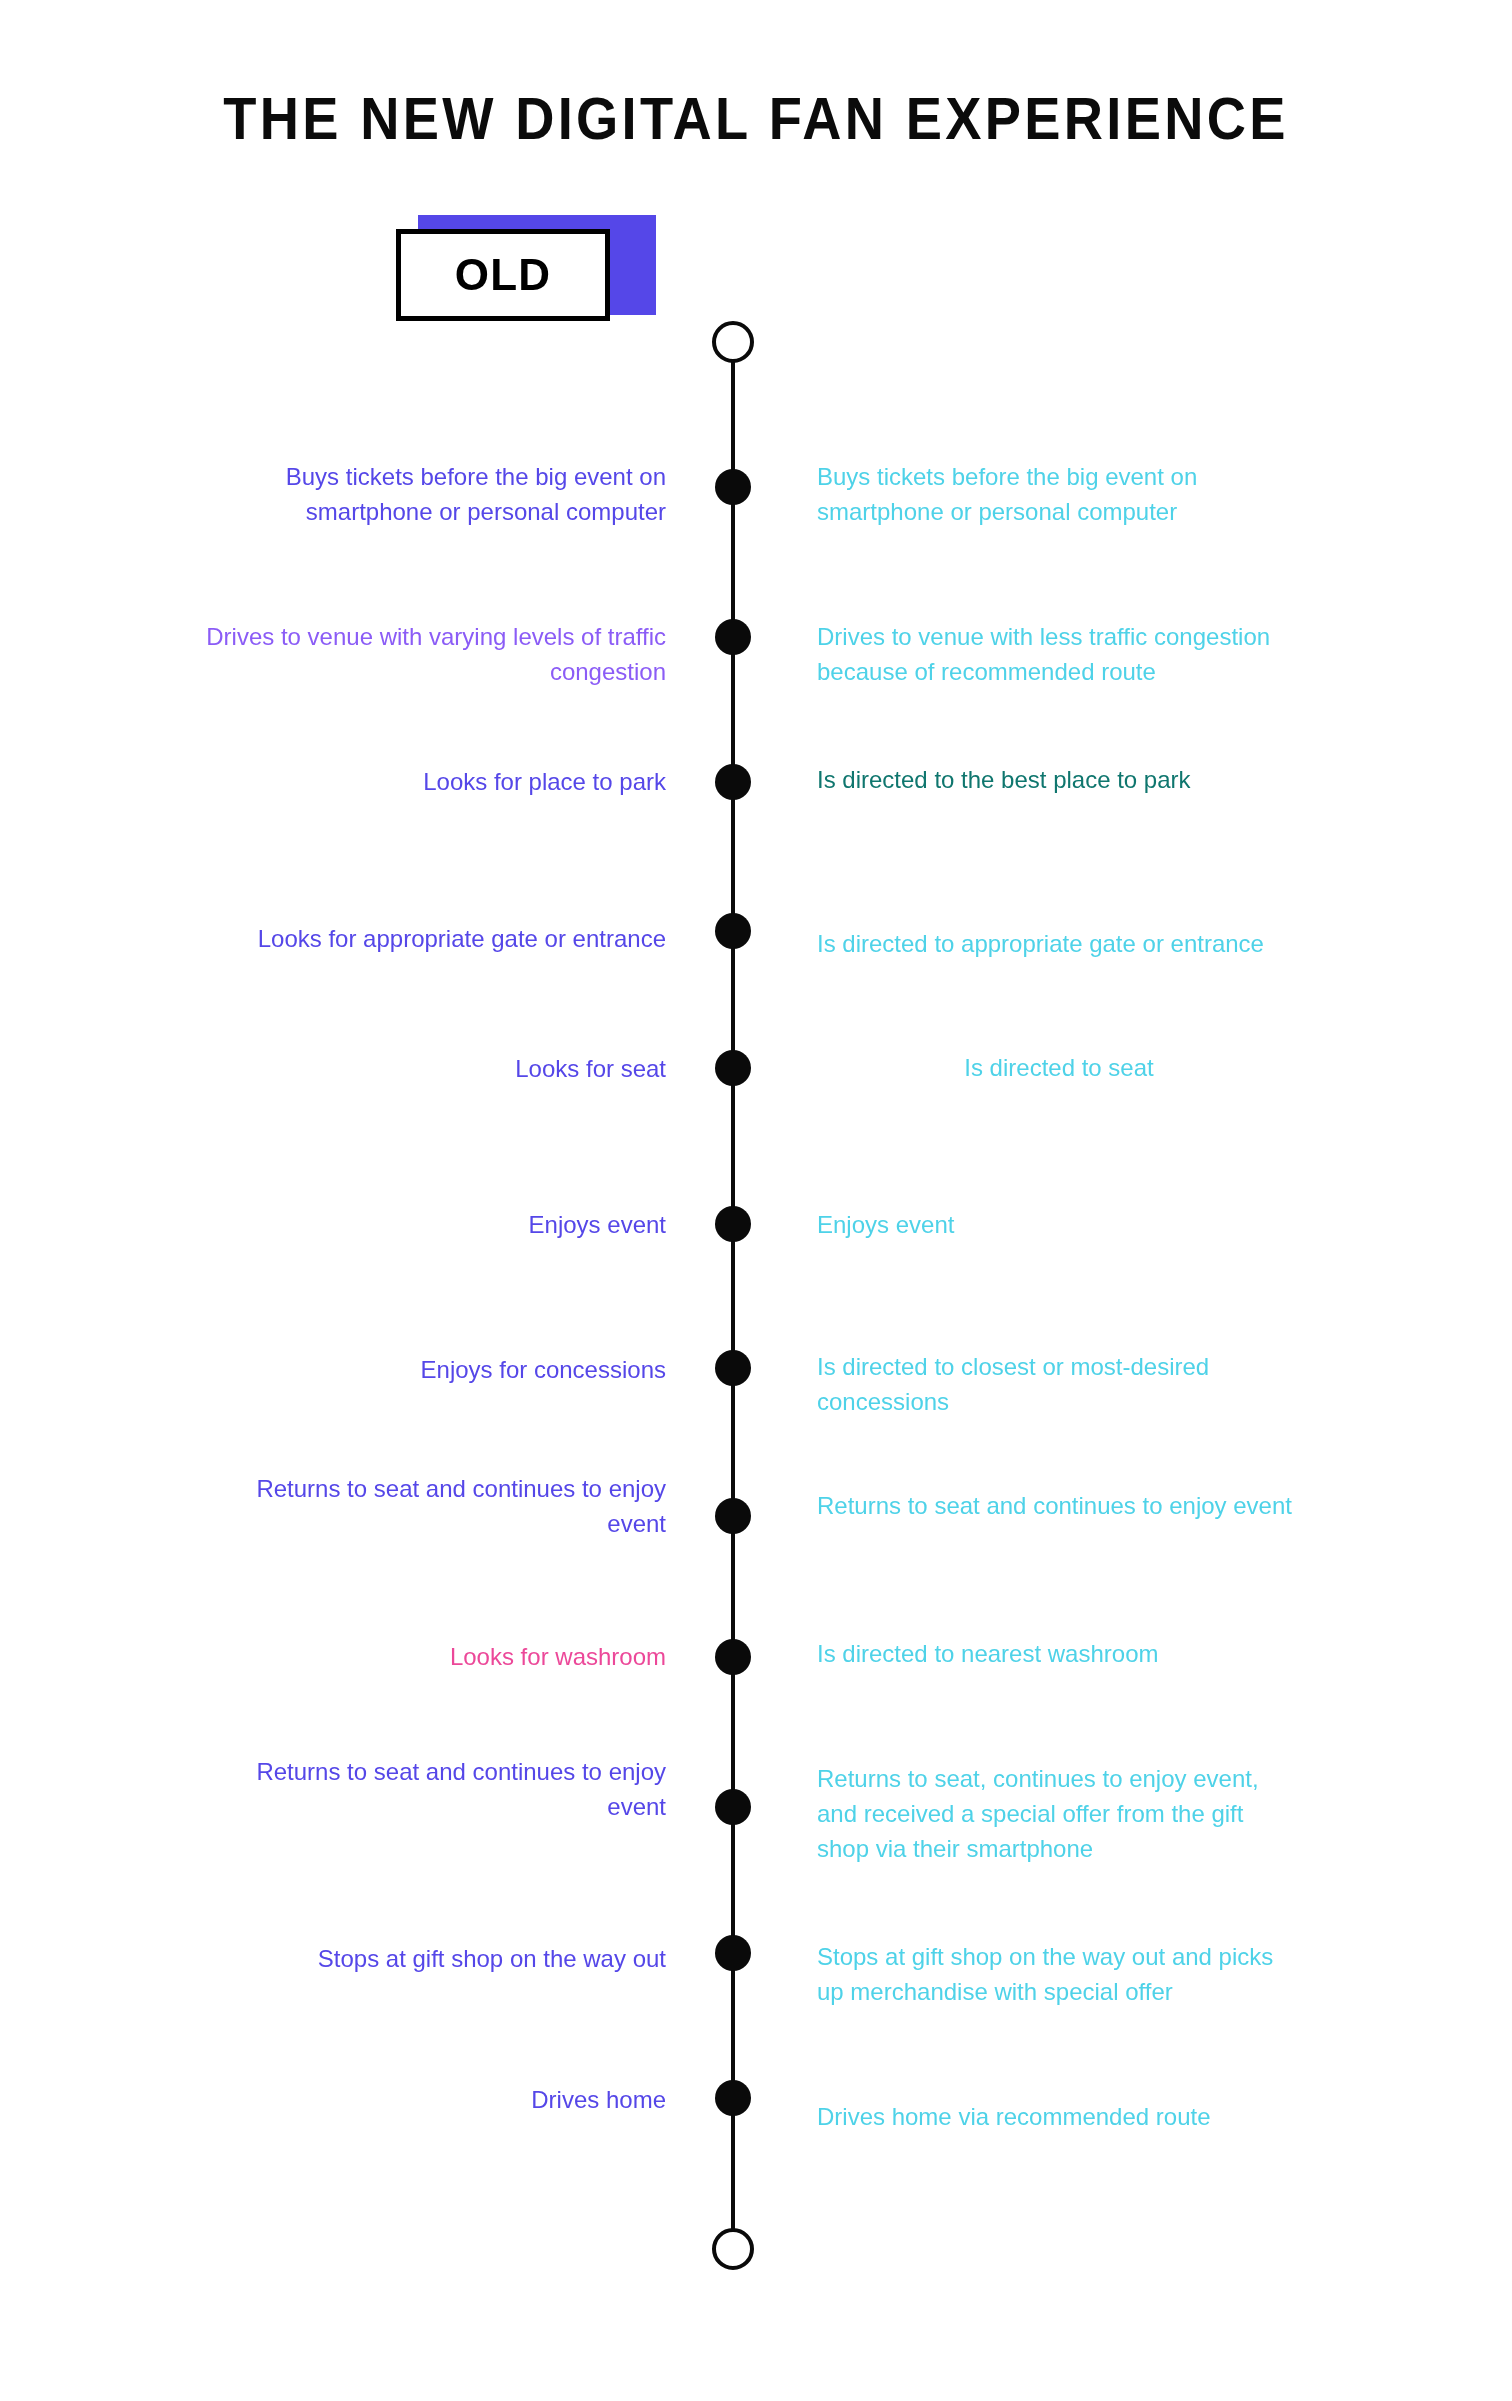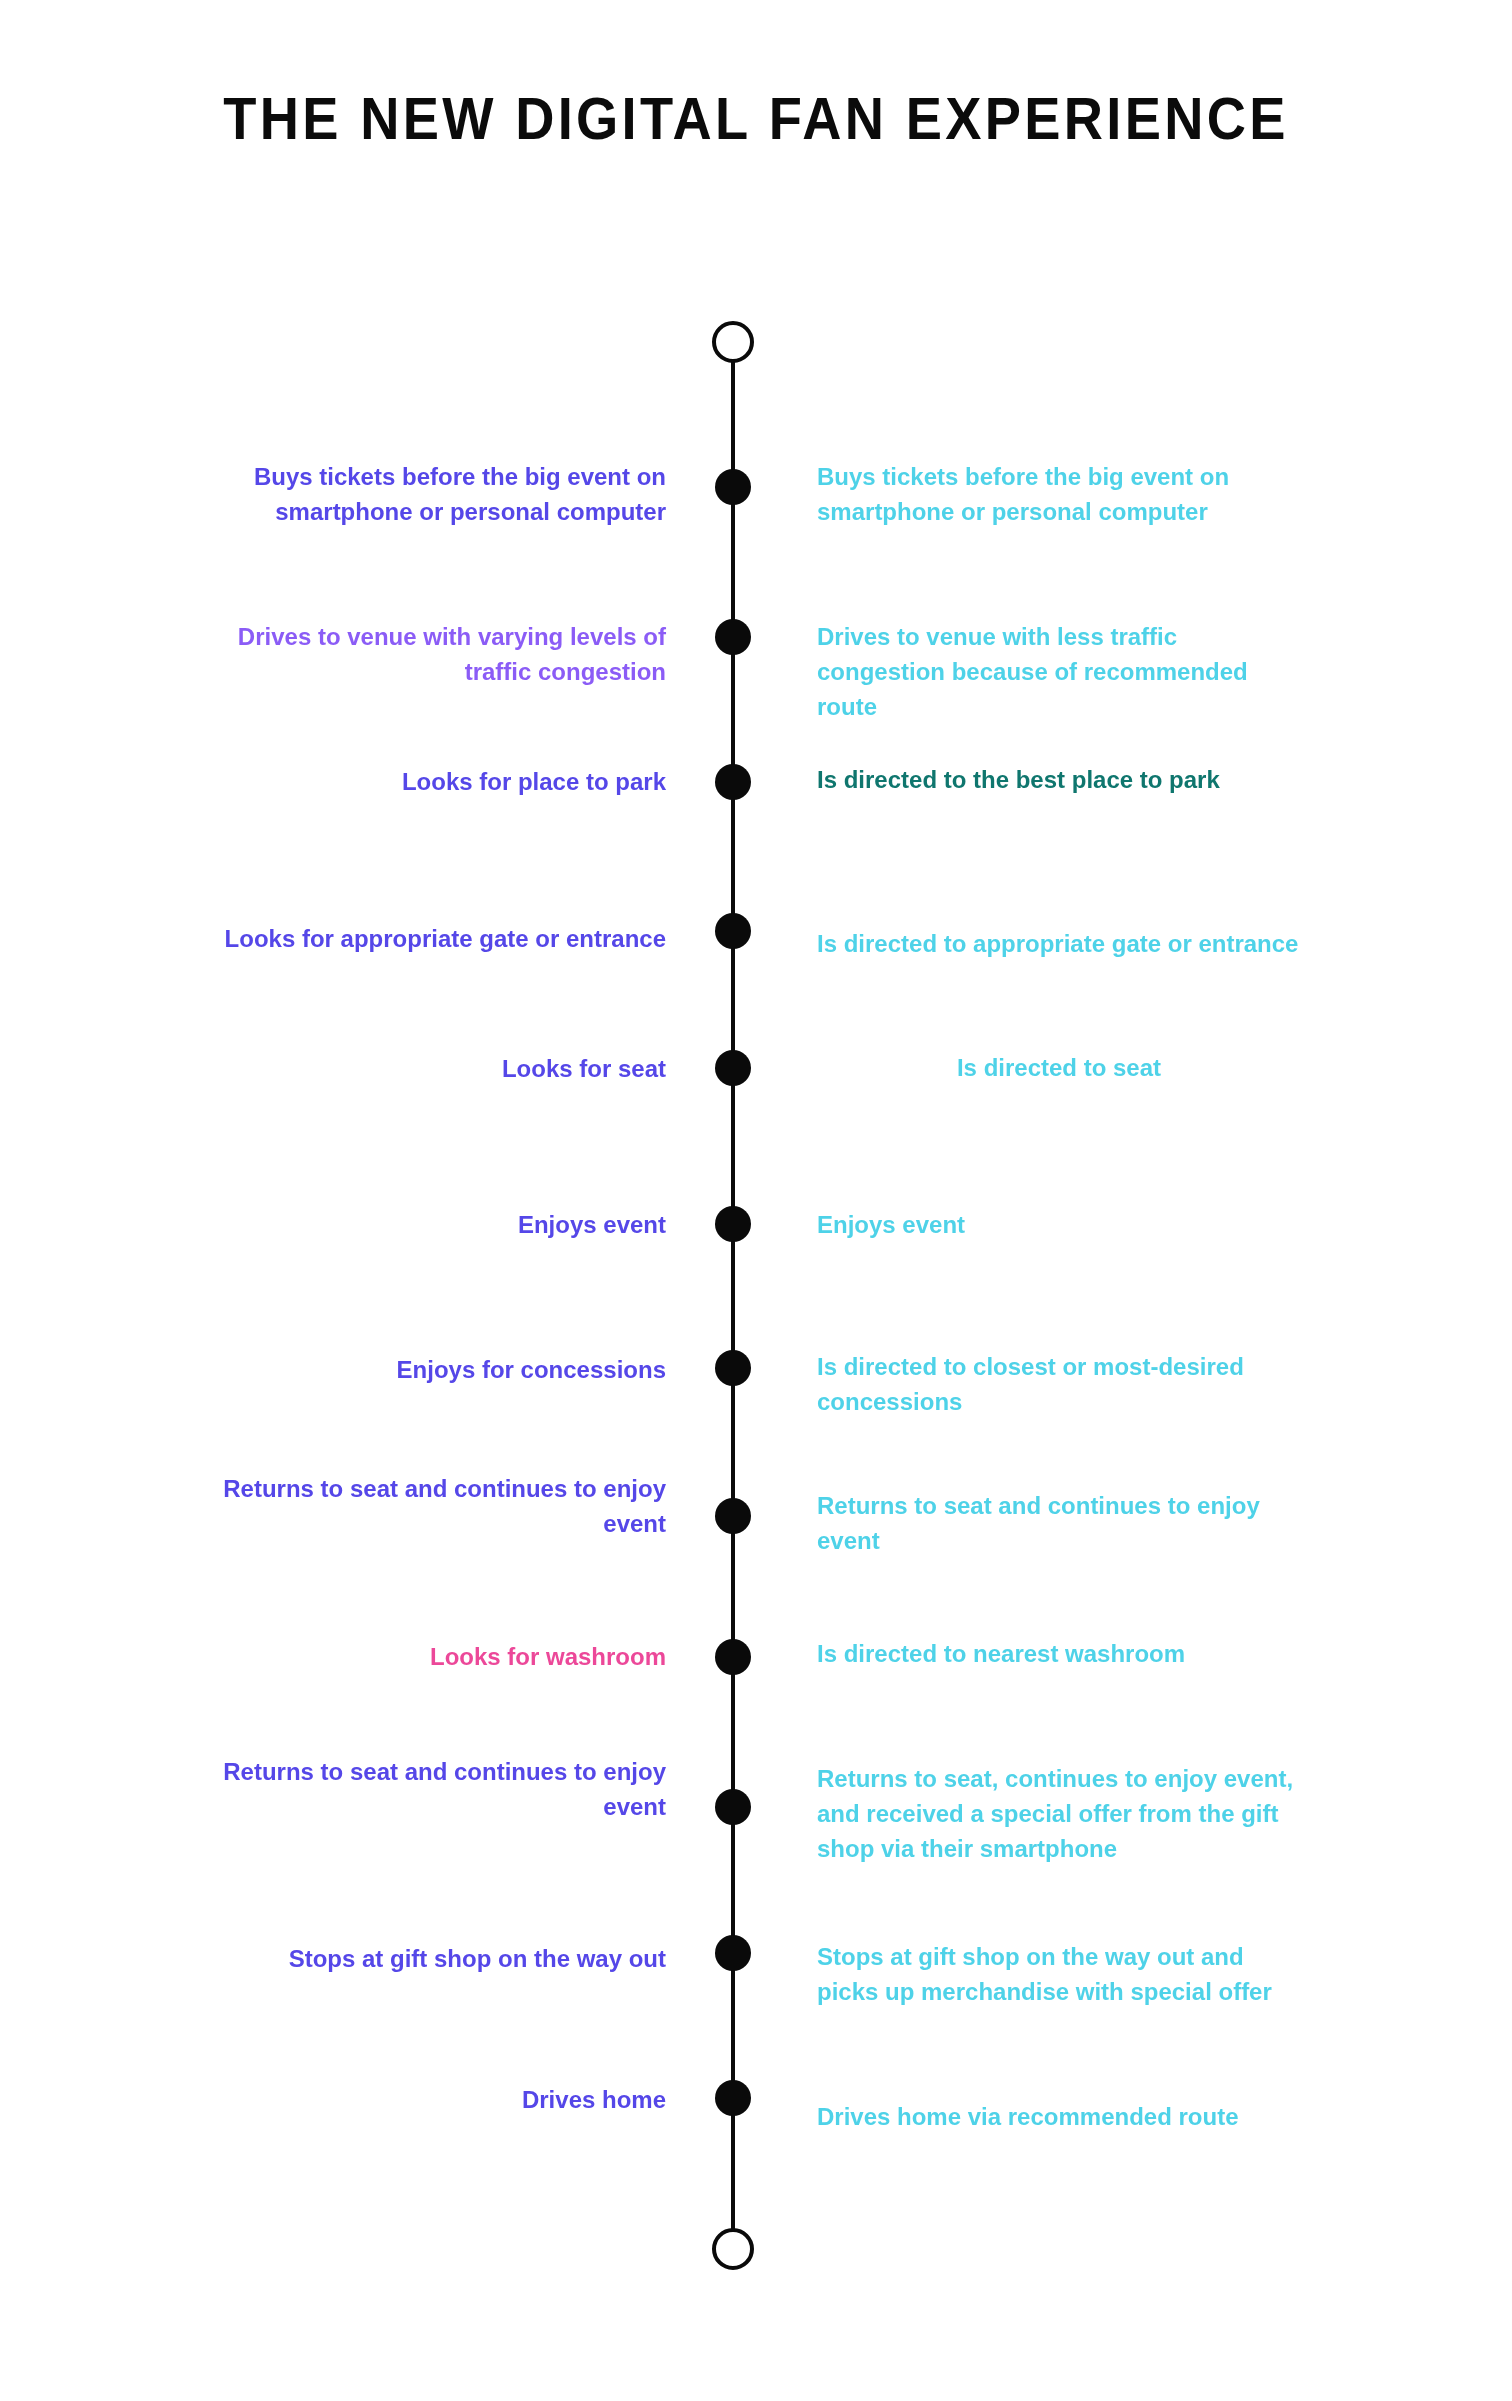--- a/index.html
+++ b/index.html
@@ -106,21 +106,21 @@
     height: 36px;
     border-radius: 50%;
     background: #0a0a0a;
   }
 
   
   .step-old, .step-new {
     position: absolute;
     font-size: 24px;
     line-height: 1.46;
-    font-weight: 700;
+    font-weight: 400;
   }
   .step-old {
     right: 846px;          
     width: 472px;
     text-align: right;
     color: #5547e8;
   }
   .step-new {
     left: 817px;
     width: 484px;
@@ -128,20 +128,26 @@
     color: #4ed2e8;
   }
 </style>
 </head>
 <body>
 
 <div class="page">
 
   <div class="title">THE NEW DIGITAL FAN EXPERIENCE</div>
 
+  <div class="chip-wrap old">
+    <div class="chip-shadow" style="background: rgb(85, 71, 232);"></div>
+    <div class="chip-box">
+      <span class="chip-label">OLD</span>
+    </div>
+  </div>
 
 
   <div class="spine"></div>
   <div class="cap top"></div>
   <div class="cap bottom"></div>
 
   <div id="dots">
       <div class="dot" style="top: 469px;"></div>
       <div class="dot" style="top: 619px;"></div>
       <div class="dot" style="top: 764px;"></div>

